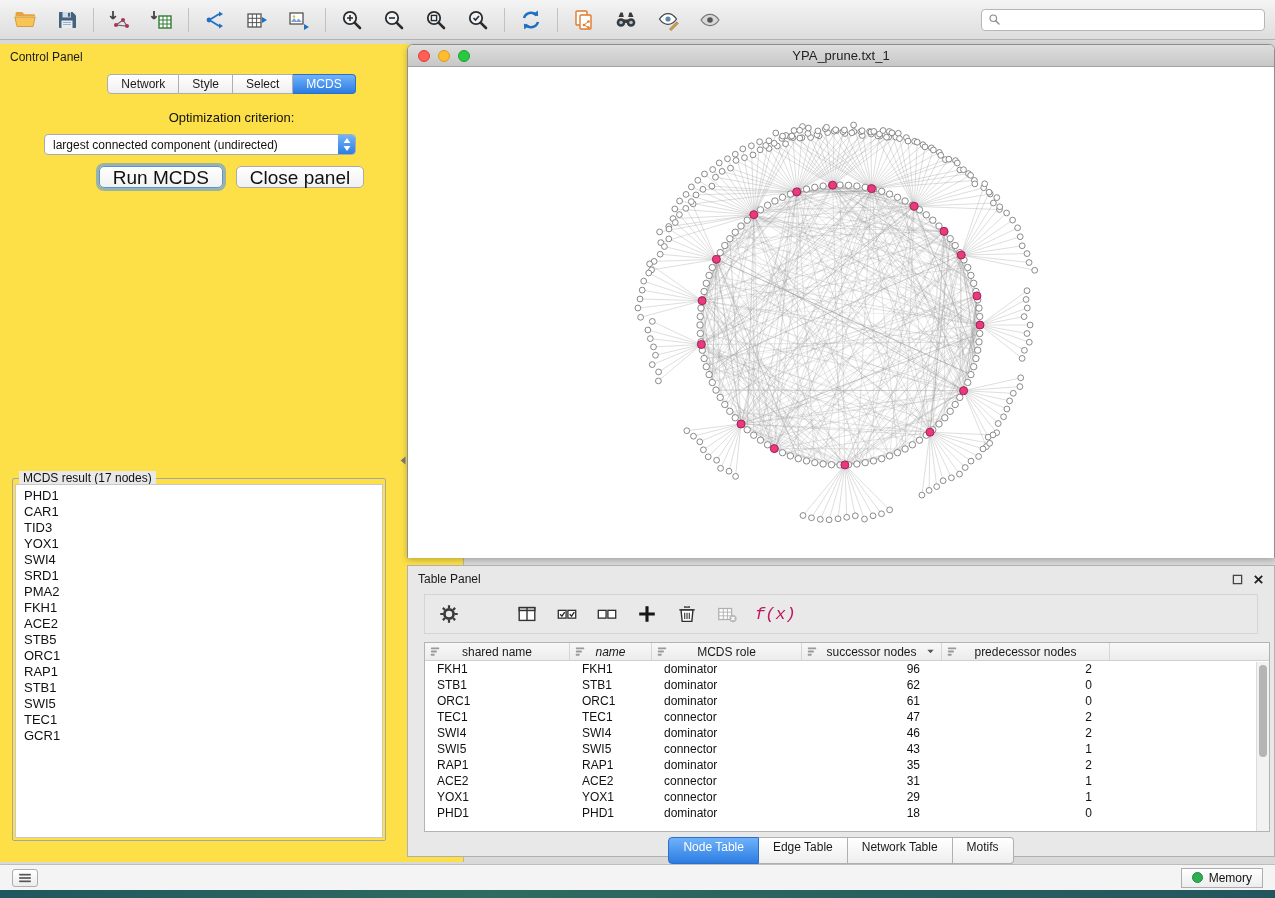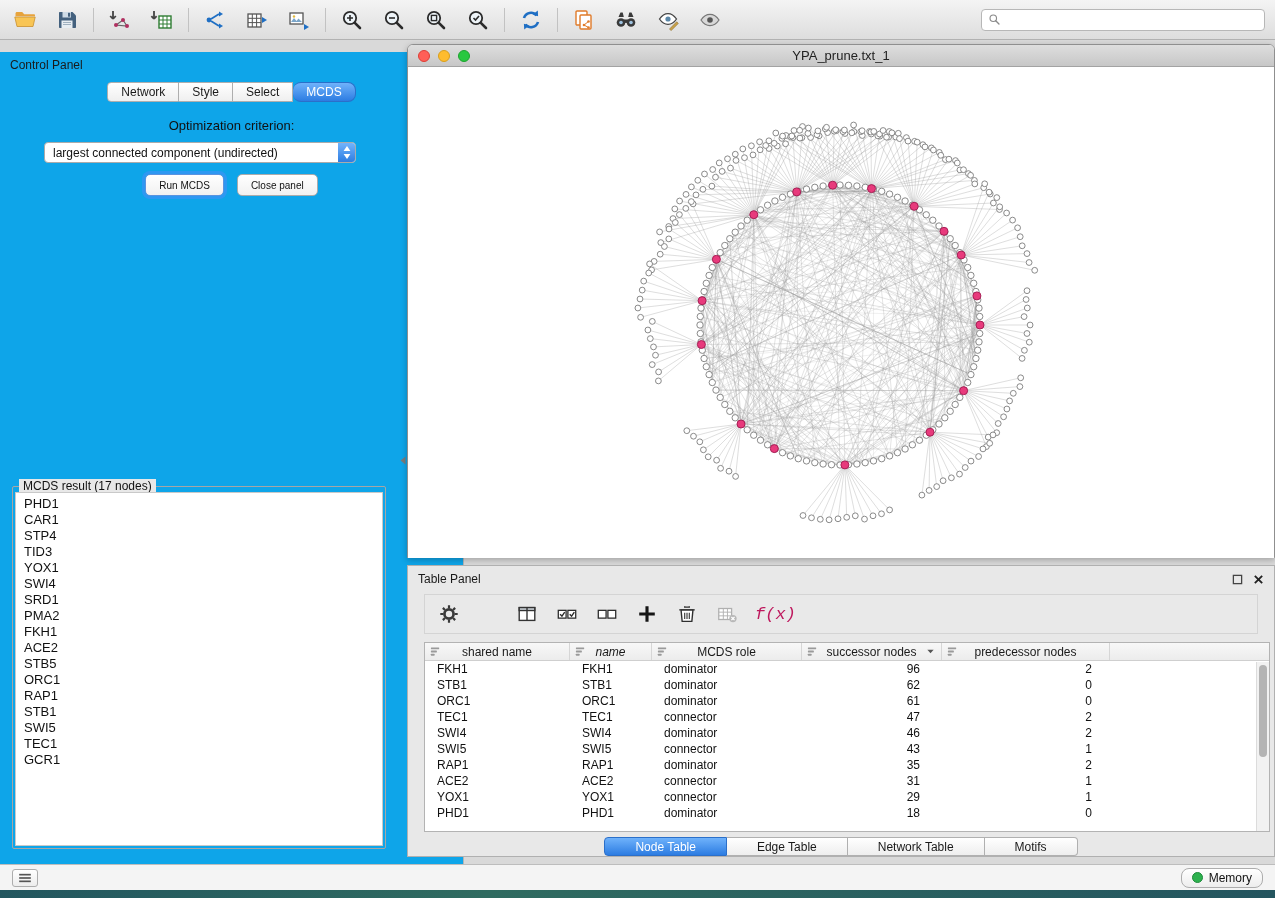--- a/index.html
+++ b/index.html
@@ -18,44 +18,44 @@
   .tool-gap { width:12px; }
   .searchbox { margin-left:auto; width:284px; height:22px; background:#fff;
     border:1px solid #b7b7b7; border-radius:4px; display:flex; align-items:center;
     padding:0 6px; gap:5px; }
   .searchbox input { border:none; outline:none; background:transparent; flex:1; font-size:12px; color:#333; }
 
   
   .main { position:absolute; left:0; top:40px; width:1275px; height:824px; background:#d9d9d9; }
 
   
-  .control-panel { position:absolute; left:0; top:12px; width:464px; height:818px;
-    background:#0ea5e9; border-right:1px solid #b5b5b5; }
+  .control-panel { position:absolute; left:0; top:4px; width:464px; height:818px;
+    background:#fde047; border-right:1px solid #b5b5b5; }
   .panel-header { height:26px; display:flex; align-items:center; padding:0 10px; }
   .panel-title { font-size:12px; color:#1a1a1a; }
   .panel-hbtns { margin-left:auto; display:flex; align-items:center; gap:10px; }
   .panel-hbtns svg { width:11px; height:11px; }
 
   .seg-tabs { position:absolute; left:0; right:0; top:30px; display:flex; justify-content:center; }
   .seg { height:20px; line-height:19px; padding:0 13px; font-size:12px; color:#1a1a1a;
     background:linear-gradient(#ffffff,#efefef); border:1px solid #aeaeae; border-left:none; }
   .seg:first-child { border-left:1px solid #aeaeae; border-radius:4px 0 0 4px; }
   .seg:last-child { border-radius:0 4px 4px 0; }
-  .seg.active { background:linear-gradient(#6fb2fb,#2c7ce2); color:#fff; border-color:#2b6fc9;border-radius:8px; }
+  .seg.active { background:linear-gradient(#6fb2fb,#2c7ce2); color:#fff; border-color:#2b6fc9; }
 
   .opt-label { position:absolute; left:0; right:0; top:66px; text-align:center; font-size:13px; color:#111; }
 
   .dropdown { position:absolute; left:44px; top:90px; width:312px; height:21px;
     background:#fff; border:1px solid #ababab; border-radius:4px; display:flex; align-items:center; }
   .dd-text { flex:1; padding-left:8px; font-size:12px; color:#111; white-space:nowrap; overflow:hidden; }
   .dd-btn { width:17px; height:19px; margin-right:0; background:linear-gradient(#72b4fc,#2d7de2);
     border-radius:0 3px 3px 0; display:flex; flex-direction:column; align-items:center; justify-content:center; gap:1px; }
 
   .btn-row { position:absolute; left:0; right:0; top:122px; display:flex; justify-content:center; gap:13px; }
-  .mac-btn { height:22px; padding:0 13px; font-family:"Liberation Sans",sans-serif; font-size:10px; color:#111;
+  .mac-btn { height:22px; padding:0 13px; font-family:"Liberation Sans",sans-serif; font-size:19px; color:#111;
     background:linear-gradient(#ffffff,#f1f1f1); border:1px solid #ababab; border-radius:5px; }
   .mac-btn.focus-ring { box-shadow:0 0 0 3px rgba(72,142,250,.55); border-color:#5a93e0; }
 
   .group-box { position:absolute; left:12px; top:427px; width:374px; height:372px; }
   .group-border { position:absolute; left:0; right:0; top:7px; bottom:2px; border:1px solid #a6a6a6; border-radius:2px; }
   .group-title { position:absolute; top:0; left:7px; background:#e8e8e8; padding:0 4px; font-size:12px; color:#111; }
   .mcds-list { position:absolute; left:3px; right:3px; top:13px; bottom:5px; background:#fff;
     border:1px solid #c9c9c9; overflow:hidden; padding:3px 0 0 8px; }
   .mcds-item { font-size:13px; line-height:16px; color:#111; }
 
@@ -96,33 +96,33 @@
   .tr { display:flex; height:16px; align-items:center; font-size:12px; color:#111; }
   .td { white-space:nowrap; overflow:hidden; }
   .td.c0 { padding-left:12px; }
   .td.c1, .td.c2 { padding-left:12px; }
   .td.c3 { text-align:right; padding-right:22px; }
   .td.c4 { text-align:right; padding-right:18px; }
   .vscroll { position:absolute; top:19px; right:0; width:13px; bottom:0; background:#f2f2f2; border-left:1px solid #dcdcdc; }
   .vthumb { position:absolute; top:3px; left:2px; width:8px; height:92px; background:#b4b4b4; border-radius:4px; }
 
   .bottom-tabs { position:absolute; left:0; right:0; top:271px; display:flex; justify-content:center; }
-  .btab { height:19px; line-height:18px; padding:0 30px; font-size:12px; color:#1a1a1a;
+  .btab { height:27px; line-height:18px; padding:0 14px; font-size:12px; color:#1a1a1a;
     background:linear-gradient(#ffffff,#eeeeee); border:1px solid #b0b0b0; border-left:none; }
   .btab:first-child { border-left:1px solid #b0b0b0; border-radius:4px 0 0 4px; }
   .btab:last-child { border-radius:0 4px 4px 0; }
   .btab.active { background:linear-gradient(#6fb2fb,#2c7ce2); color:#fff; border-color:#2b6fc9; }
 
   
   .statusbar { position:absolute; left:0; top:864px; width:1275px; height:26px; background:#f4f4f4;
     border-top:1px solid #bdbdbd; display:flex; align-items:center; padding:0 12px; }
   .status-left-btn { width:26px; height:18px; border:1px solid #adadad; border-radius:3px;
     background:linear-gradient(#fff,#ededed); display:flex; align-items:center; justify-content:center; }
   .memory-btn { margin-left:auto; height:20px; display:flex; align-items:center; gap:6px; padding:0 10px;
-    border:1px solid #adadad; border-radius:8px; background:linear-gradient(#fff,#ededed); font-size:12px; color:#111;justify-content:space-between; }
+    border:1px solid #adadad; border-radius:0; background:linear-gradient(#fff,#ededed); font-size:12px; color:#111;justify-content:space-between; }
   .mem-dot { width:11px; height:11px; border-radius:50%; background:#2db14e; border:1px solid #1d8a3a; }
 </style>
 </head>
 <body>
 
 <div class="app">
 
   <div class="toolbar">
     <div class="tool-btn">
       <svg viewBox="0 0 24 24">
@@ -311,21 +311,20 @@
         <button class="mac-btn focus-ring">Run MCDS</button>
         <button class="mac-btn">Close panel</button>
       </div>
 
       <div class="group-box">
         <div class="group-border"></div>
         <span class="group-title">MCDS result (17 nodes)</span>
         <div class="mcds-list" id="mcds-list">
             <div class="mcds-item">PHD1</div>
             <div class="mcds-item">CAR1</div>
-            <div class="mcds-item">STP4</div>
             <div class="mcds-item">TID3</div>
             <div class="mcds-item">YOX1</div>
             <div class="mcds-item">SWI4</div>
             <div class="mcds-item">SRD1</div>
             <div class="mcds-item">PMA2</div>
             <div class="mcds-item">FKH1</div>
             <div class="mcds-item">ACE2</div>
             <div class="mcds-item">STB5</div>
             <div class="mcds-item">ORC1</div>
             <div class="mcds-item">RAP1</div>

